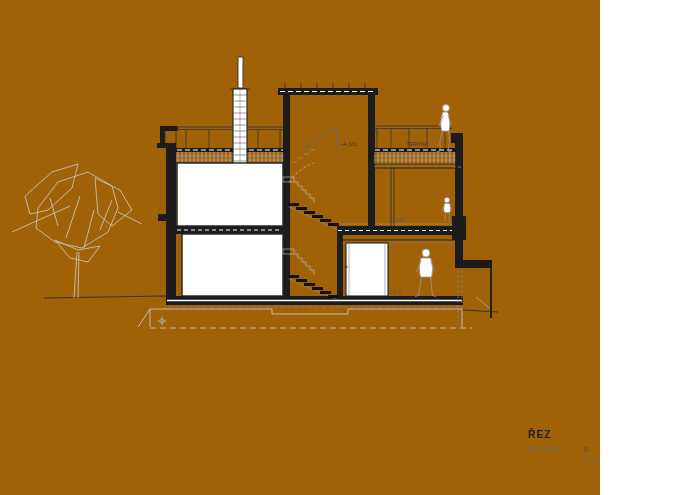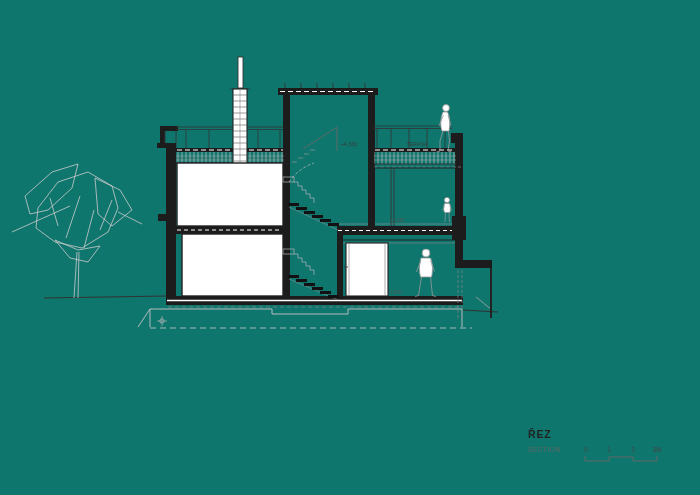--- a/index.html
+++ b/index.html
@@ -1,16 +1,16 @@
 <!DOCTYPE html>
 <html><head>
 <meta charset="utf-8">
 <style>
   html,body{margin:0;padding:0;background:#fff;}
-  .canvas{position:relative;width:700px;height:495px;background:#0f766e;overflow:hidden;
+  .canvas{position:relative;width:600px;height:495px;background:#a16207;overflow:hidden;
           font-family:"Liberation Sans",sans-serif;}
   svg text{font-family:"Liberation Sans",sans-serif;}
   .t-title{font-size:10.5px;font-weight:bold;letter-spacing:.8px;fill:#222;}
   .t-sub{font-size:6.3px;letter-spacing:.7px;fill:#666;}
   .t-tick{font-size:6.3px;fill:#444;}
   .t-anno{font-size:5px;fill:#3a3a3a;letter-spacing:.2px;}
   .t-lvl{font-size:4.6px;fill:#555;}
 </style>
 </head>
 <body>

